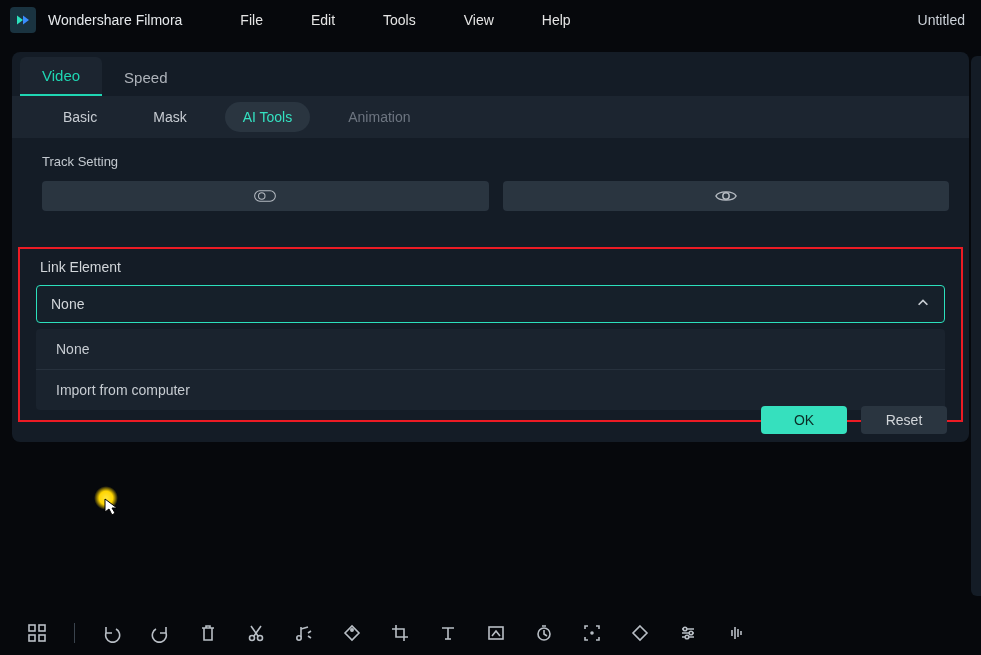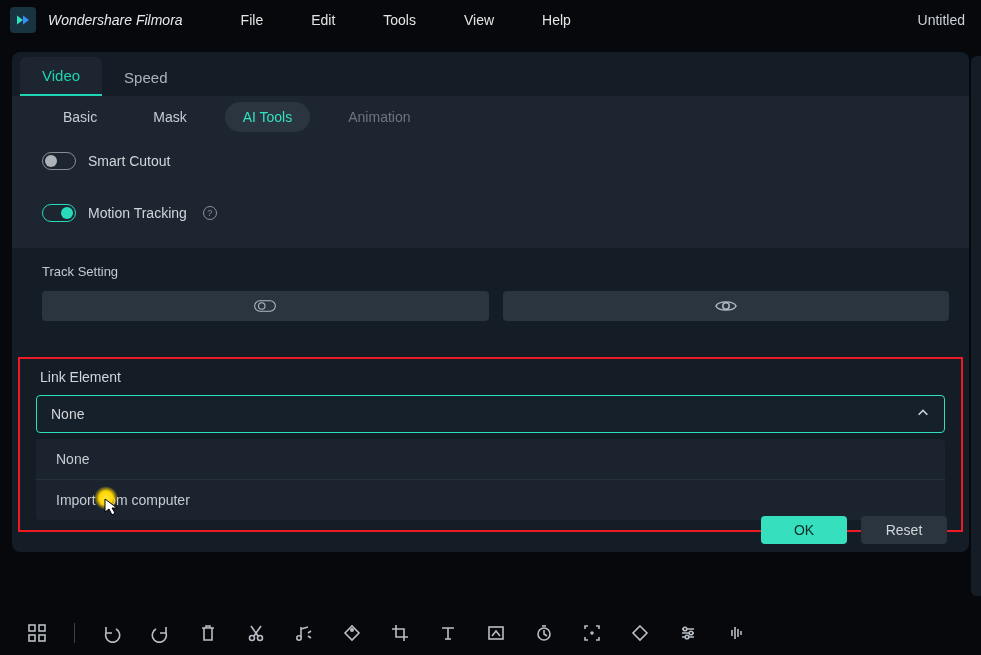--- a/index.html
+++ b/index.html
@@ -3,21 +3,21 @@
 <meta charset="utf-8">
 <style>
   * { box-sizing: border-box; margin: 0; padding: 0; }
   html, body { width: 981px; height: 655px; background: #000; font-family: "Segoe UI", Arial, sans-serif; color: #c5cbd3; overflow: hidden; }
   .app { width: 981px; height: 655px; background: #06080c; position: relative; }
 
   
   .menubar { display: flex; align-items: center; height: 40px; padding: 0 10px; gap: 8px; }
   .app-icon { width: 26px; height: 26px; border-radius: 4px; background: #1a3340; display: flex; align-items: center; justify-content: center; margin-right: 4px; }
   .app-icon svg { width: 18px; height: 18px; }
-  .app-name { color: #e6e9ec; font-size: 14px; margin-right: 40px; font-style: italic; }
+  .app-name { color: #e6e9ec; font-size: 14px; margin-right: 40px; }
   .menu-item { color: #e5e5e5; font-size: 14px; padding: 4px 10px; margin-right: 20px; cursor: pointer; }
   .doc-title { margin-left: auto; color: #ccd2d9; font-size: 14px; padding-right: 6px; }
 
   
   .panel-wrap { padding: 12px 12px 0 12px; }
   .panel { background: #141c26; border-radius: 8px; padding: 0 0 20px 0; position: relative; }
 
   
   .ptabs { display: flex; align-items: flex-end; height: 44px; padding-left: 8px; }
   .ptab { font-size: 15px; color: #aeb3ba; padding: 10px 22px; cursor: pointer; }
@@ -106,35 +106,20 @@
         <div class="ptab">Speed</div>
       </div>
 
       <div class="subbar">
         <div class="subtab">Basic</div>
         <div class="subtab">Mask</div>
         <div class="subtab active">AI Tools</div>
         <div class="subtab dim">Animation</div>
       </div>
 
-      <div class="options">
-        <div class="opt-row">
-          <div class="toggle">
-              <div class="knob"></div>
-            </div>
-          <div class="opt-label">Smart Cutout</div>
-        </div>
-        <div class="opt-row" style="margin-top:18px;">
-          <div class="toggle on">
-              <div class="knob"></div>
-            </div>
-          <div class="opt-label">Motion Tracking</div>
-          <span class="help-ic">?</span>
-        </div>
-      </div>
 
       <div class="track-section">
         <div class="sec-label">Track Setting</div>
         <div class="seg-row">
           <div class="seg">
             <svg viewBox="0 0 34 18">
                 <rect x="1" y="1" width="32" height="16" rx="8"></rect>
                 <circle cx="12" cy="9" r="5"></circle>
               </svg>
           </div>

